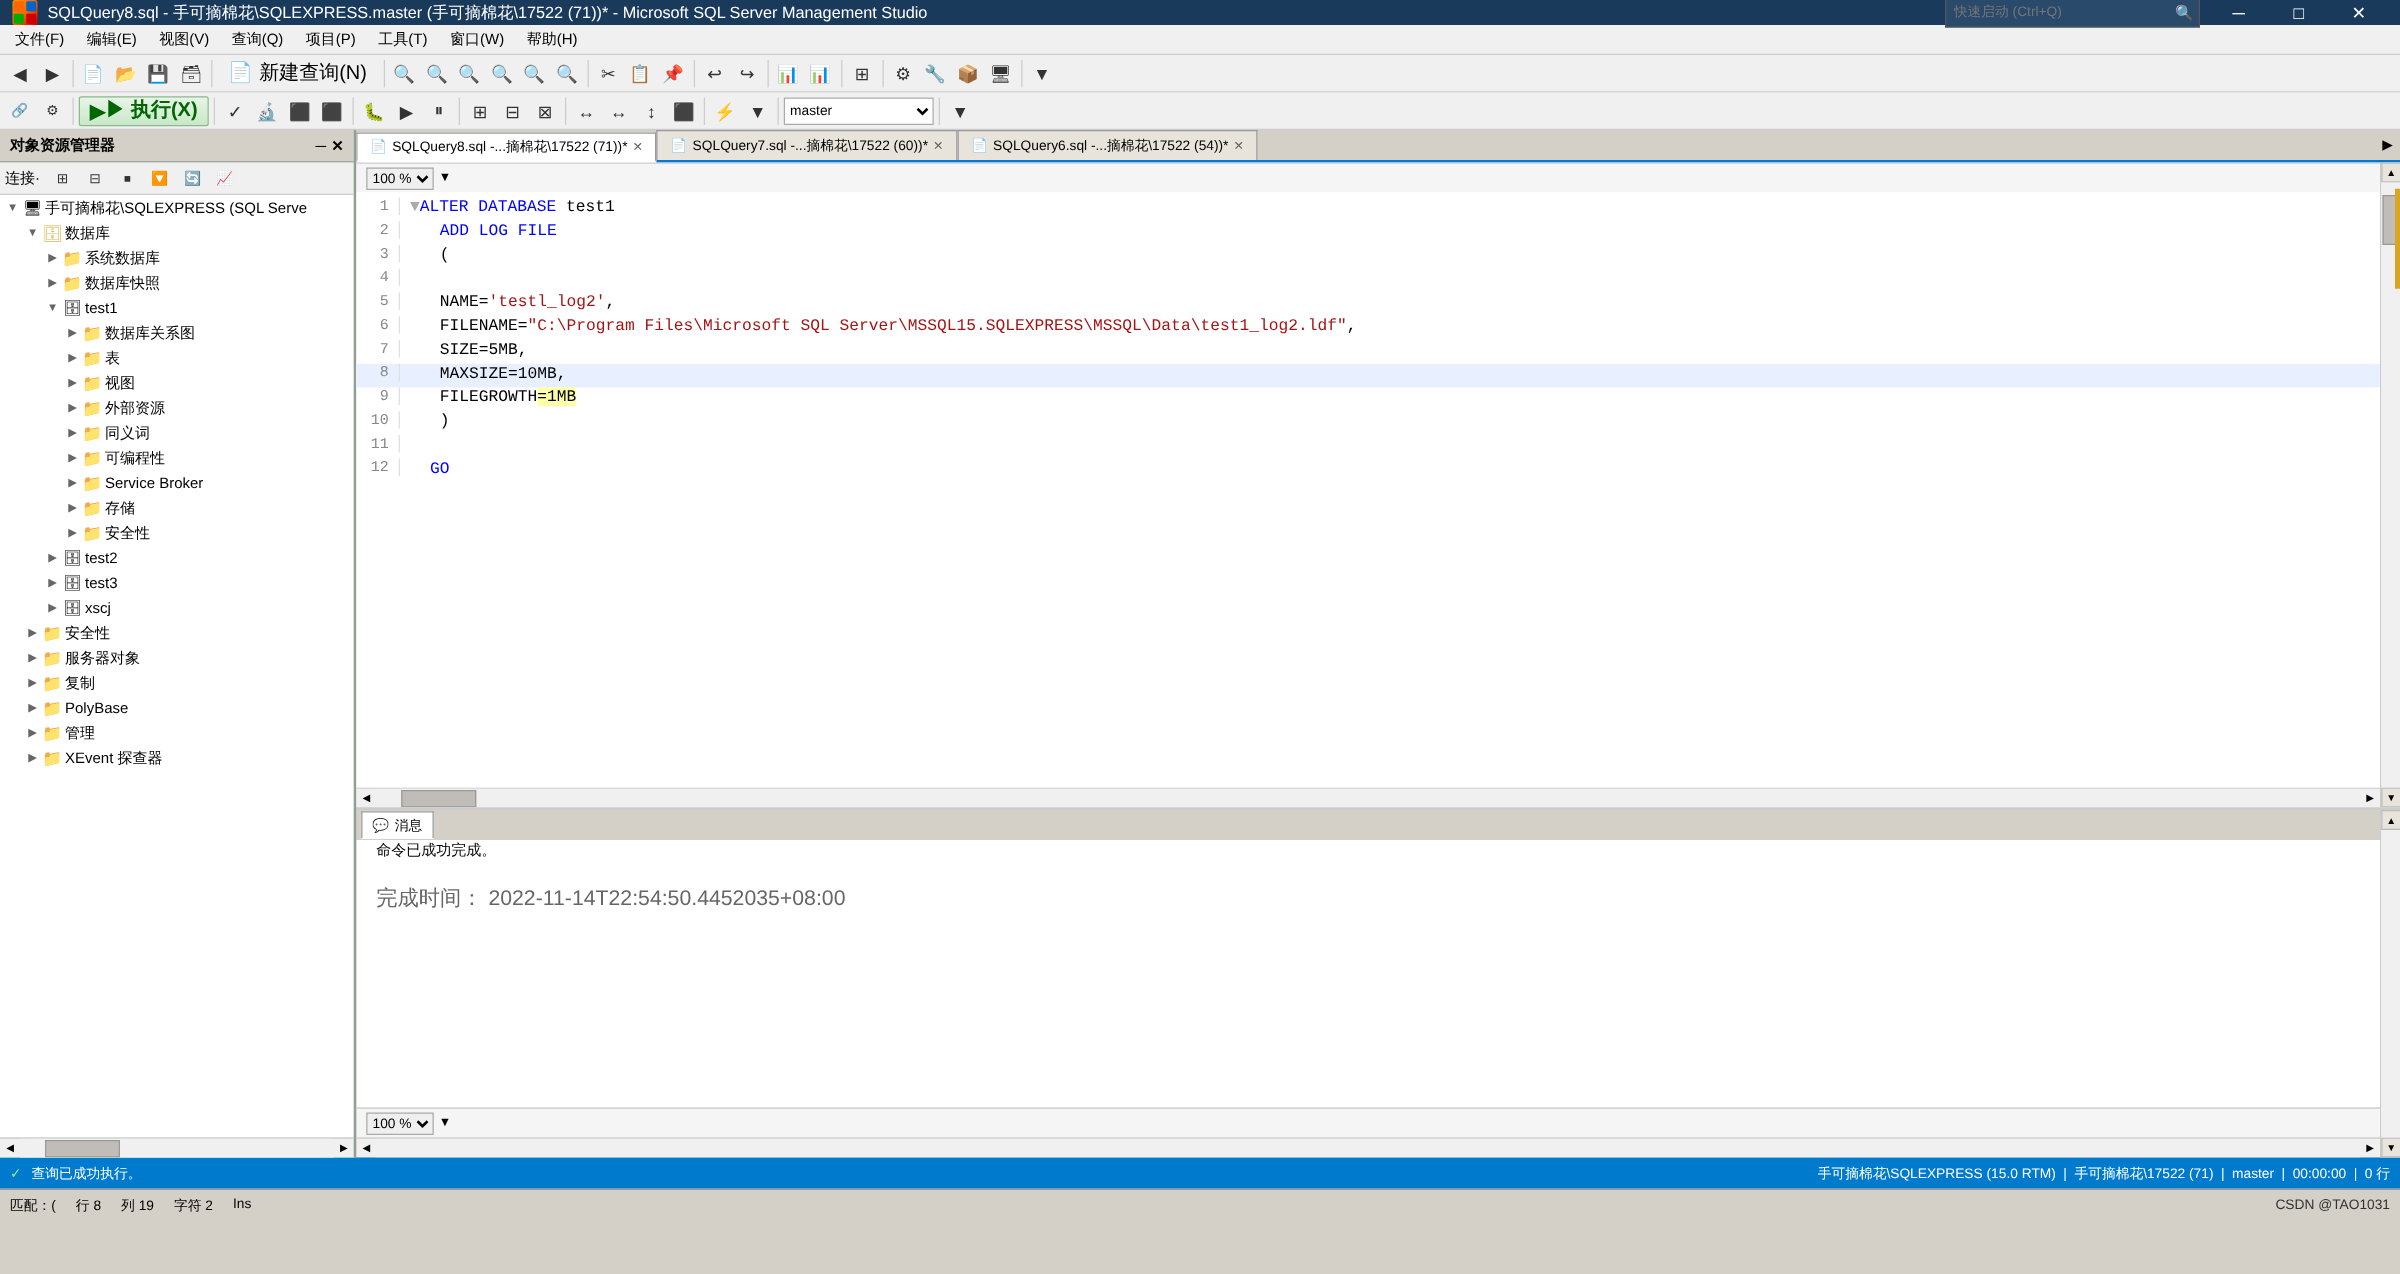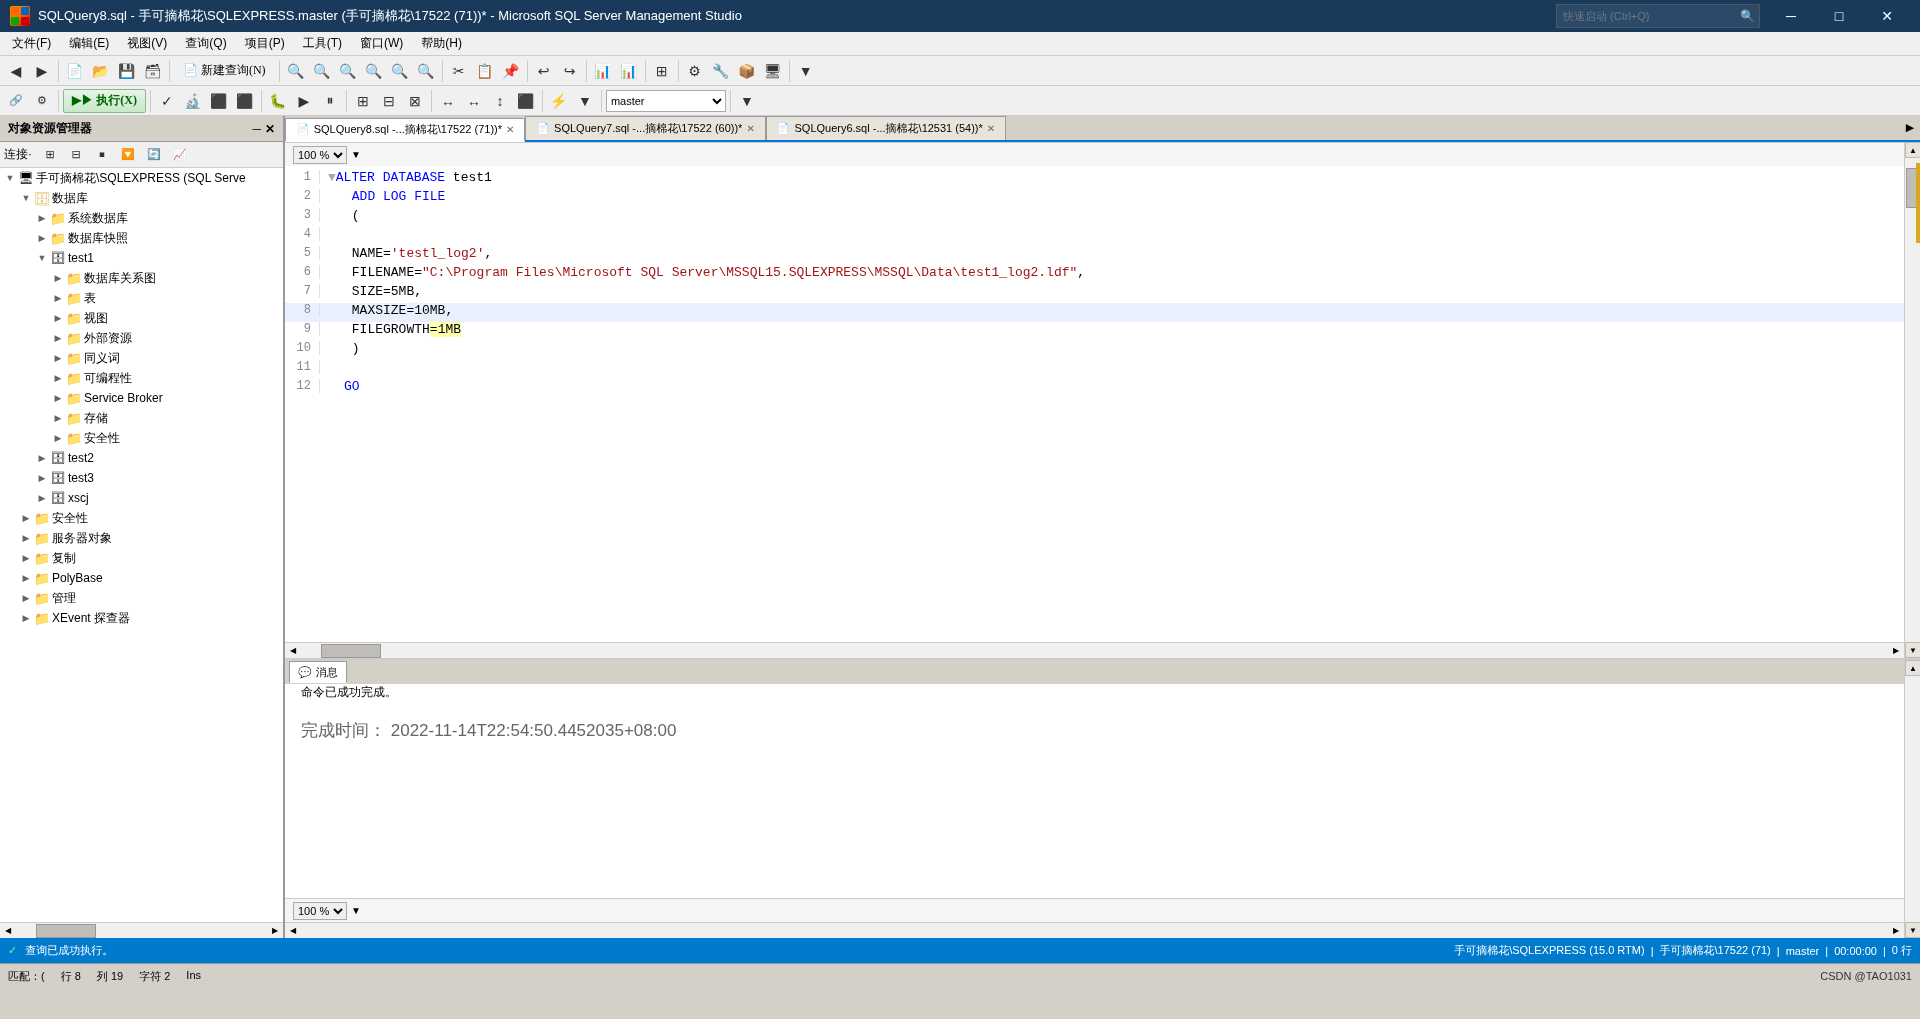--- a/index.html
+++ b/index.html
@@ -2,21 +2,21 @@
 <html><head>
   <meta charset="utf-8">
   <style>
     * { margin: 0; padding: 0; box-sizing: border-box; }
     body { font-family: 'Microsoft YaHei', 'SimSun', Arial, sans-serif; font-size: 12px; background: #d4d0c8; overflow: hidden; width: 1920px; height: 1019px; }
     
     
     #title-bar {
       background: #1a3a5c;
       color: #fff;
-      height: 32px;
+      height: 20px;
       display: flex;
       align-items: center;
       padding: 0 10px;
       justify-content: space-between;
     }
     #title-bar .title-left { display: flex; align-items: center; gap: 8px; }
     #title-bar .title-icon { width: 20px; height: 20px; background: linear-gradient(135deg, #e8a000 0%, #ff6600 50%, #cc0000 100%); border-radius: 2px; display: flex; align-items: center; justify-content: center; font-size: 10px; color: white; font-weight: bold; }
     #title-bar .title-text { font-size: 13px; }
     #title-bar .win-controls { display: flex; gap: 2px; }
     #title-bar .win-btn { width: 46px; height: 32px; display: flex; align-items: center; justify-content: center; cursor: pointer; font-size: 14px; color: #fff; }
@@ -68,22 +68,21 @@
     }
     .tb-separator { width: 1px; height: 22px; background: #ccc; margin: 0 2px; }
     .db-select {
       height: 22px; width: 120px; font-size: 11px; border: 1px solid #aaa;
       background: white;
     }
     .tb-btn-text {
       height: 24px; padding: 0 8px;
       display: flex; align-items: center;
       cursor: pointer; border: 1px solid transparent; border-radius: 2px;
-      font-size: 12px;
-      font-family: Liberation Serif, serif;
+      font-size: 16px;
     }
     .execute-btn {
       background: linear-gradient(to bottom, #e8f4e8, #c8e8c8);
       border: 1px solid #88bb88;
       color: #006600;
       font-weight: bold;
     }
 
     
     #main-area {
@@ -638,21 +637,21 @@
         <span style="font-size:11px;">SQLQuery8.sql -...摘棉花\17522 (71))*</span>
         <span class="tab-close">✕</span>
       </div>
       <div class="tab">
         <span style="color:#0066cc;font-size:11px;">📄</span>
         <span style="font-size:11px;">SQLQuery7.sql -...摘棉花\17522 (60))*</span>
         <span class="tab-close">✕</span>
       </div>
       <div class="tab">
         <span style="color:#0066cc;font-size:11px;">📄</span>
-        <span style="font-size:11px;">SQLQuery6.sql -...摘棉花\12531 (54))*</span>
+        <span style="font-size:11px;">SQLQuery6.sql -...摘棉花\17522 (54))*</span>
         <span class="tab-close">✕</span>
       </div>
       <div style="flex:1;"></div>
       <div style="width:20px;height:26px;display:flex;align-items:center;justify-content:center;cursor:pointer;font-size:11px;">▶</div>
     </div>
 
     <div id="editor-with-scroll">
       <div id="editor-area">
 
         <div id="zoom-bar">

